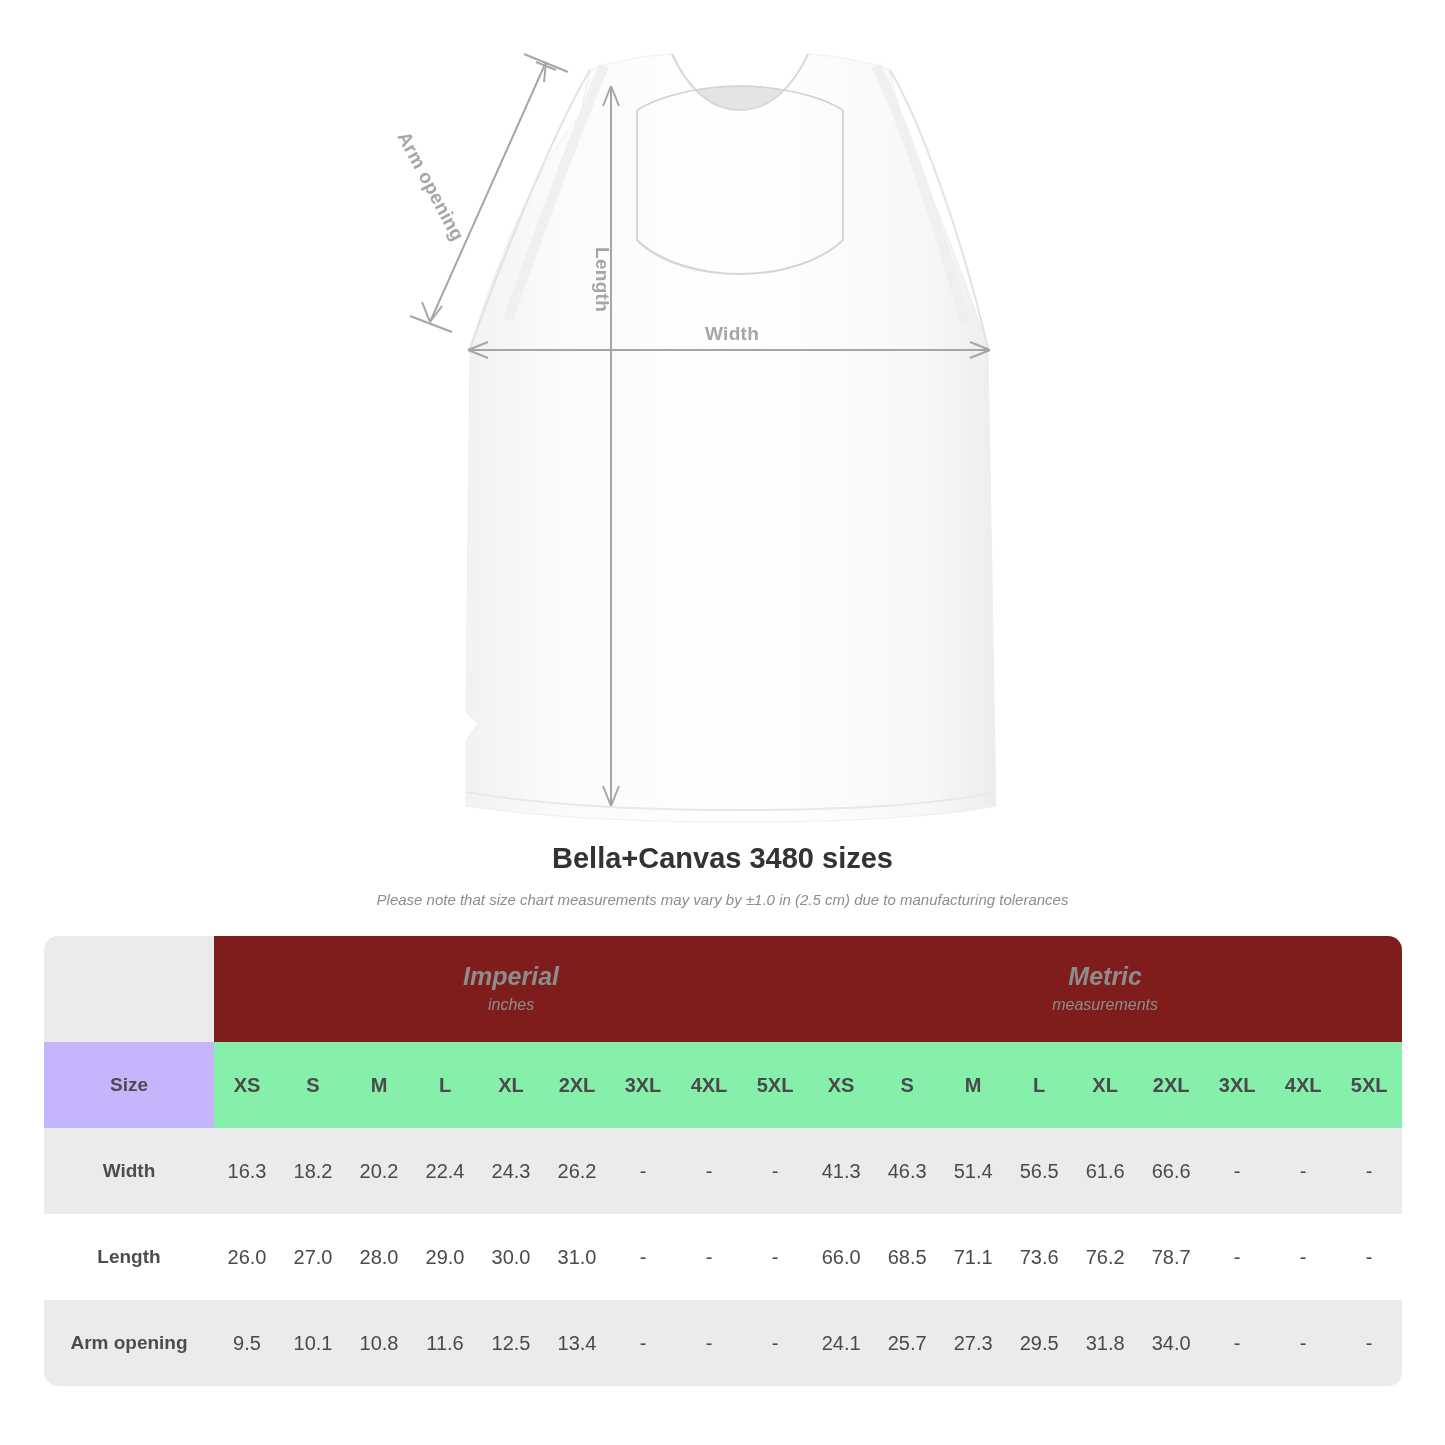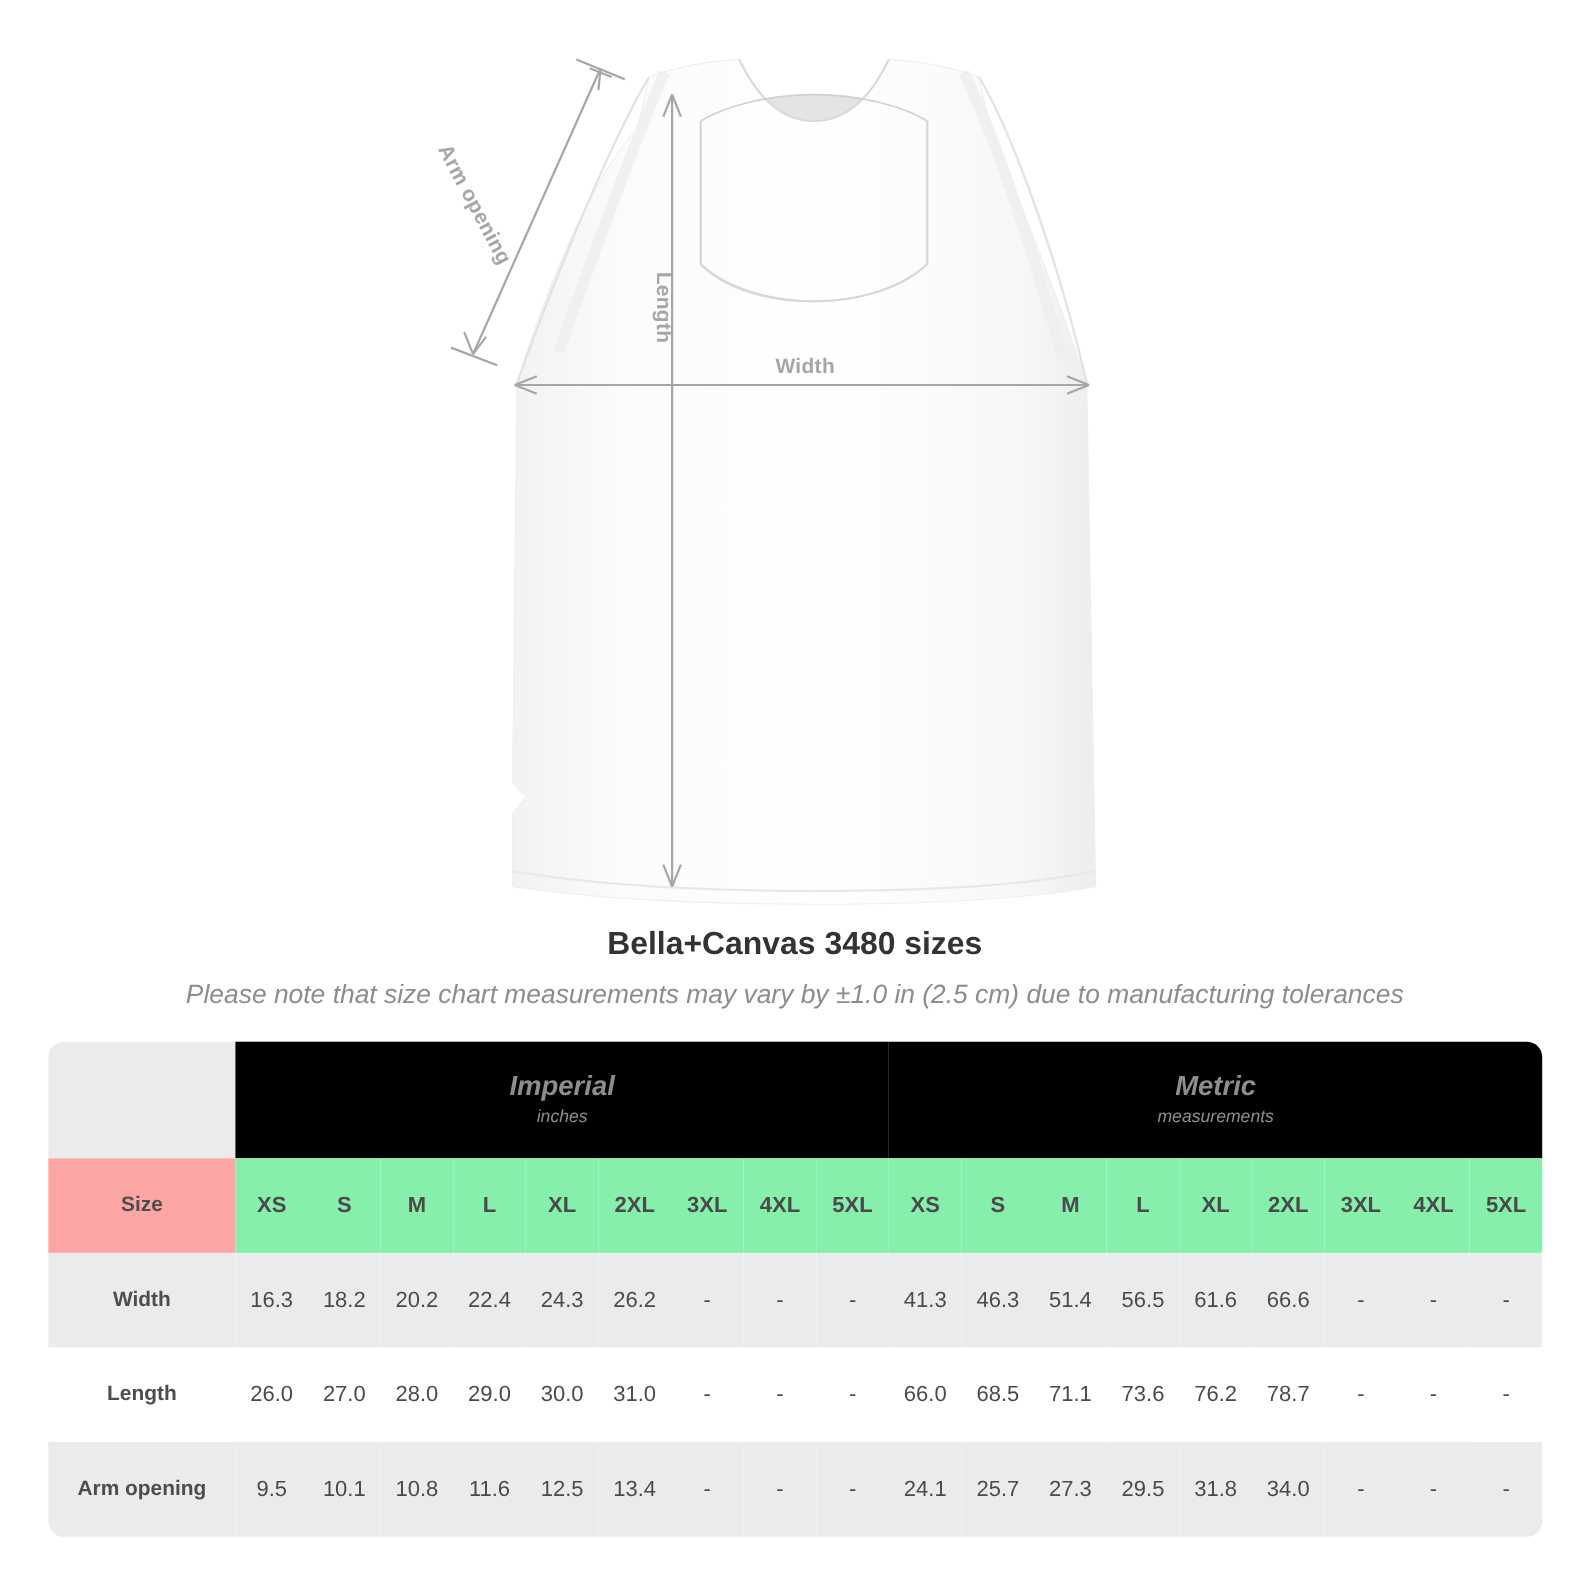--- a/index.html
+++ b/index.html
@@ -60,42 +60,42 @@
     text-align: center;
     margin-top: 12px;
   }
   .chart-title {
     font-size: 29px;
     font-weight: bold;
     color: #333333;
     margin: 0;
   }
   .chart-note {
-    font-size: 24px;
+    font-size: 15px;
     font-style: italic;
     color: #8d8d8d;
     margin: 16px 0 0 0;
   }
 
   
   .table-wrap {
     margin: 28px 44px 0 44px;
   }
   table.size-table {
     border-collapse: collapse;
     width: 1357px;
     table-layout: fixed;
   }
   table.size-table td, table.size-table th {
     border: none;
     text-align: center;
     vertical-align: middle;
   }
   .unit-header td {
-    background: #000000;
+    background: #7f1d1d;
     height: 106px;
     padding: 0;
   }
   .unit-header .corner {
     background: #ebebeb;
     border-top-left-radius: 14px;
   }
   .unit-header .unit-cell-last {
     border-top-right-radius: 14px;
   }
@@ -114,21 +114,21 @@
   }
 
   .size-row td {
     background: #86efac;
     height: 84px;
     font-size: 20px;
     color: #4a4a4a;
     font-weight: bold;
   }
   .size-row td.rowhead {
-    background: #fca5a5;
+    background: #c4b5fd;
     font-size: 19px;
     color: #4d4d4d;
     font-weight: bold;
   }
 
   .data-row td {
     height: 84px;
     font-size: 20px;
     color: #4a4a4a;
   }

